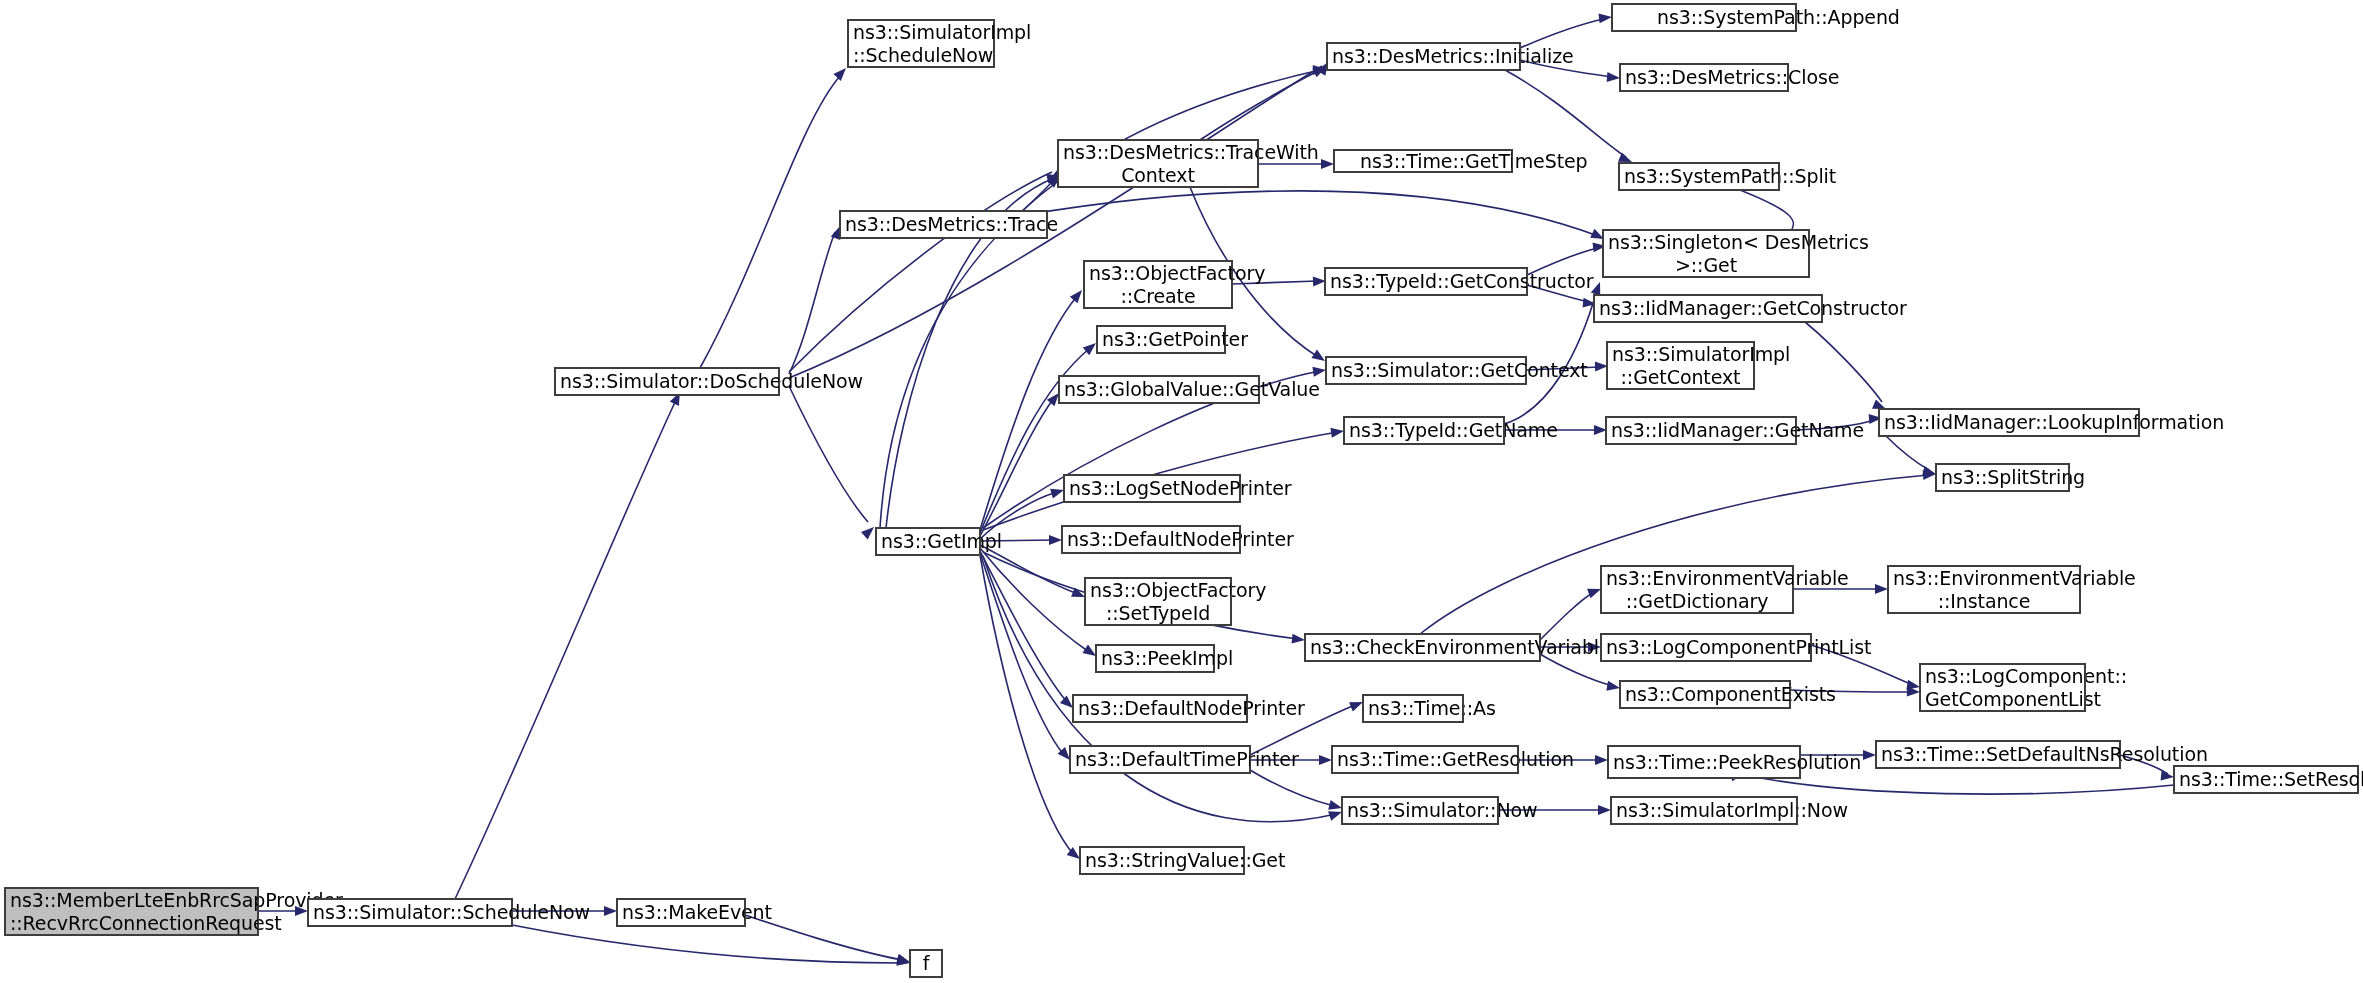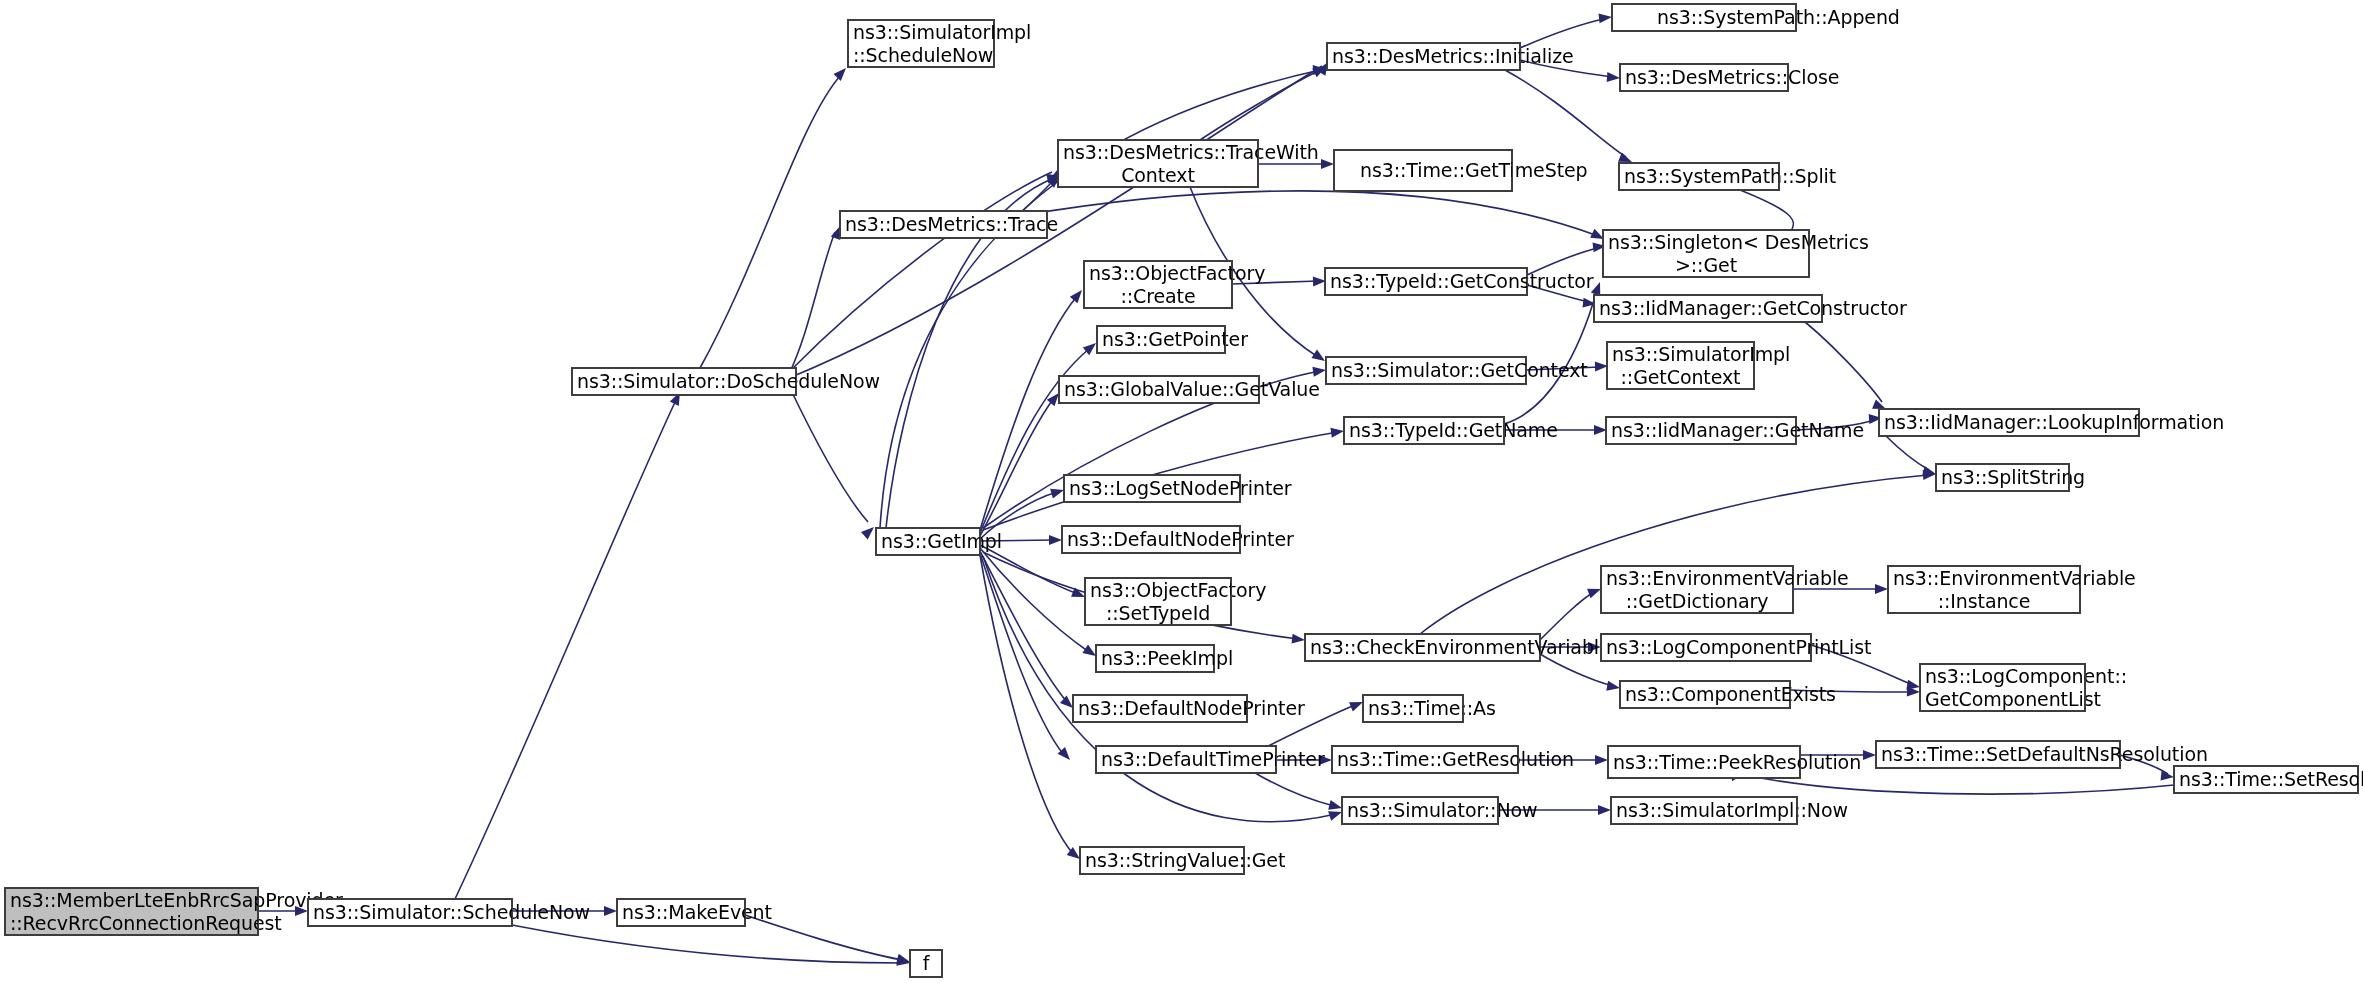--- a/index.html
+++ b/index.html
@@ -169,31 +169,31 @@
       <polygon points="0,0 -13,-5 -13,5" fill="#27286b" transform="translate(1326,69) rotate(-4)"></polygon>
       <path d="M 886 528 C 900 400 950 220 1054 178" fill="none" stroke="#27286b" stroke-width="1.6"></path>
       <polygon points="0,0 -13,-5 -13,5" fill="#27286b" transform="translate(1060,176) rotate(-12)"></polygon>
     </svg>
   <div id="node-layer">
       <div class="node highlight" style="left: 5px; top: 888px; width: 253px; height: 47px;"><span class="lbl">ns3::MemberLteEnbRrcSapProvider
 ::RecvRrcConnectionRequest</span></div>
       <div class="node" style="left: 308px; top: 899px; width: 204px; height: 27px;"><span class="lbl">ns3::Simulator::ScheduleNow</span></div>
       <div class="node" style="left: 617px; top: 899px; width: 128px; height: 27px;"><span class="lbl">ns3::MakeEvent</span></div>
       <div class="node" style="left: 910px; top: 950px; width: 32px; height: 27px;"><span class="lbl">f</span></div>
-      <div class="node" style="left: 572px; top: 368px; width: 224px; height: 27px;"><span class="lbl">ns3::Simulator::DoScheduleNow</span></div>
+      <div class="node" style="left: 555px; top: 368px; width: 224px; height: 27px;"><span class="lbl">ns3::Simulator::DoScheduleNow</span></div>
       <div class="node" style="left: 848px; top: 20px; width: 146px; height: 47px;"><span class="lbl">ns3::SimulatorImpl
 ::ScheduleNow</span></div>
       <div class="node" style="left: 840px; top: 211px; width: 207px; height: 27px;"><span class="lbl">ns3::DesMetrics::Trace</span></div>
       <div class="node" style="left: 1058px; top: 140px; width: 200px; height: 47px;"><span class="lbl">ns3::DesMetrics::TraceWith
 Context</span></div>
       <div class="node" style="left: 1327px; top: 43px; width: 193px; height: 27px;"><span class="lbl">ns3::DesMetrics::Initialize</span></div>
       <div class="node" style="left: 1612px; top: 4px; width: 184px; height: 27px; padding-left: 44px;"><span class="lbl">ns3::SystemPath::Append</span></div>
       <div class="node" style="left: 1620px; top: 64px; width: 168px; height: 27px;"><span class="lbl">ns3::DesMetrics::Close</span></div>
       <div class="node" style="left: 1619px; top: 163px; width: 160px; height: 27px;"><span class="lbl">ns3::SystemPath::Split</span></div>
-      <div class="node" style="left: 1334px; top: 150px; width: 178px; height: 41px; padding-left: 25px;"><span class="lbl">ns3::Time::GetTimeStep</span></div>
+      <div class="node" style="left: 1334px; top: 150px; width: 178px; height: 22px; padding-left: 25px;"><span class="lbl">ns3::Time::GetTimeStep</span></div>
       <div class="node" style="left: 1603px; top: 230px; width: 206px; height: 47px;"><span class="lbl">ns3::Singleton&lt; DesMetrics
 &gt;::Get</span></div>
       <div class="node" style="left: 1084px; top: 261px; width: 148px; height: 47px;"><span class="lbl">ns3::ObjectFactory
 ::Create</span></div>
       <div class="node" style="left: 1325px; top: 268px; width: 202px; height: 27px;"><span class="lbl">ns3::TypeId::GetConstructor</span></div>
       <div class="node" style="left: 1594px; top: 295px; width: 228px; height: 27px;"><span class="lbl">ns3::IidManager::GetConstructor</span></div>
       <div class="node" style="left: 1097px; top: 326px; width: 128px; height: 27px;"><span class="lbl">ns3::GetPointer</span></div>
       <div class="node" style="left: 1326px; top: 357px; width: 200px; height: 27px;"><span class="lbl">ns3::Simulator::GetContext</span></div>
       <div class="node" style="left: 1607px; top: 342px; width: 147px; height: 47px;"><span class="lbl">ns3::SimulatorImpl
 ::GetContext</span></div>
@@ -211,21 +211,21 @@
       <div class="node" style="left: 1888px; top: 566px; width: 192px; height: 47px;"><span class="lbl">ns3::EnvironmentVariable
 ::Instance</span></div>
       <div class="node" style="left: 1096px; top: 645px; width: 118px; height: 27px;"><span class="lbl">ns3::PeekImpl</span></div>
       <div class="node" style="left: 1305px; top: 634px; width: 235px; height: 27px;"><span class="lbl">ns3::CheckEnvironmentVariables</span></div>
       <div class="node" style="left: 1601px; top: 634px; width: 210px; height: 27px;"><span class="lbl">ns3::LogComponentPrintList</span></div>
       <div class="node" style="left: 1920px; top: 664px; width: 165px; height: 47px; text-align: right;"><span class="lbl">ns3::LogComponent::
 GetComponentList</span></div>
       <div class="node" style="left: 1620px; top: 681px; width: 170px; height: 27px;"><span class="lbl">ns3::ComponentExists</span></div>
       <div class="node" style="left: 1073px; top: 695px; width: 174px; height: 27px;"><span class="lbl">ns3::DefaultNodePrinter</span></div>
       <div class="node" style="left: 1363px; top: 695px; width: 100px; height: 27px; text-align: right;"><span class="lbl">ns3::Time::As</span></div>
-      <div class="node" style="left: 1070px; top: 746px; width: 180px; height: 27px; margin-left: 26px;"><span class="lbl">ns3::DefaultTimePrinter</span></div>
+      <div class="node" style="left: 1070px; top: 746px; width: 180px; height: 27px;"><span class="lbl">ns3::DefaultTimePrinter</span></div>
       <div class="node" style="left: 1332px; top: 746px; width: 186px; height: 27px;"><span class="lbl">ns3::Time::GetResolution</span></div>
       <div class="node" style="left: 1608px; top: 746px; width: 192px; height: 32px;"><span class="lbl">ns3::Time::PeekResolution</span></div>
       <div class="node" style="left: 1876px; top: 741px; width: 244px; height: 27px;"><span class="lbl">ns3::Time::SetDefaultNsResolution</span></div>
       <div class="node" style="left: 2174px; top: 766px; width: 184px; height: 27px;"><span class="lbl">ns3::Time::SetResolution</span></div>
       <div class="node" style="left: 1342px; top: 797px; width: 156px; height: 27px;"><span class="lbl">ns3::Simulator::Now</span></div>
       <div class="node" style="left: 1611px; top: 797px; width: 186px; height: 27px;"><span class="lbl">ns3::SimulatorImpl::Now</span></div>
       <div class="node" style="left: 1080px; top: 847px; width: 164px; height: 27px;"><span class="lbl">ns3::StringValue::Get</span></div>
       <div class="node" style="left: 876px; top: 528px; width: 104px; height: 27px;"><span class="lbl">ns3::GetImpl</span></div>
     </div>
 </div>

